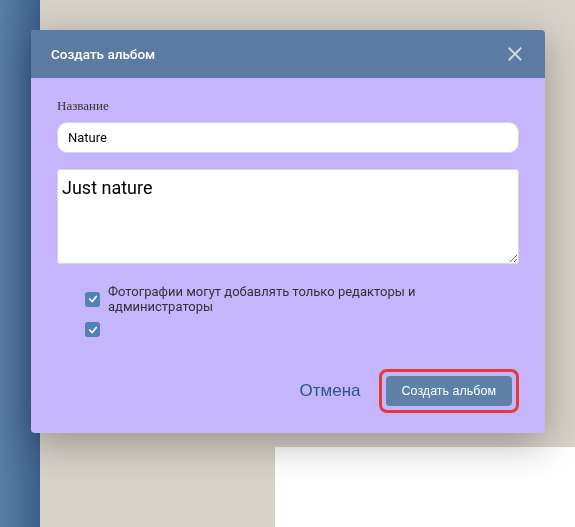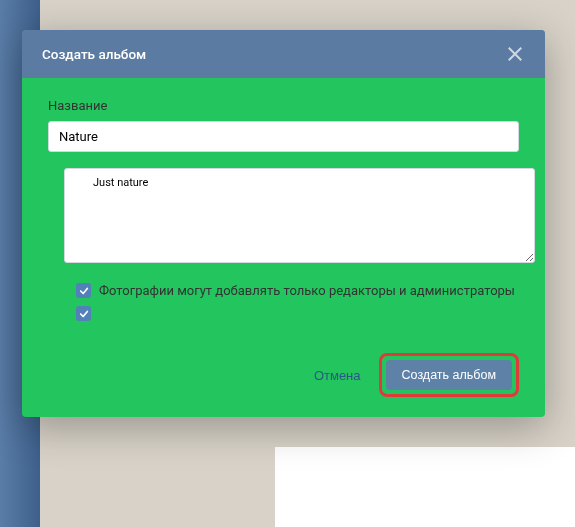--- a/index.html
+++ b/index.html
@@ -34,23 +34,23 @@
       position: absolute;
       right: 0;
       bottom: 0;
       width: 300px;
       height: 80px;
       background: #fff;
     }
     .modal {
       position: absolute;
       top: 30px;
-      left: 22px;
+      left: 31px;
       right: 30px;
-      background: #22c55e;
+      background: #c4b5fd;
       border-radius: 4px;
       box-shadow: 0 10px 40px rgba(0,0,0,0.3);
       overflow: hidden;
     }
     .modal-header {
       background: #5b7ba3;
       color: #fff;
       padding: 14px 20px;
       display: flex;
       justify-content: space-between;
@@ -77,41 +77,41 @@
       padding: 20px 26px 10px 26px;
     }
     .field-group {
       margin-bottom: 16px;
     }
     .field-label {
       display: block;
       font-size: 13px;
       color: #333;
       margin-bottom: 8px;
+      font-family: Liberation Serif, serif;
     }
     .text-input {
       width: 100%;
       padding: 7px 10px;
       border: 1px solid #d3d9de;
-      border-radius: 3px;
+      border-radius: 10px;
       font-size: 13px;
       color: #000;
       font-family: inherit;
     }
     .textarea-input {
       width: 100%;
-      padding: 7px 28px;
+      padding: 7px 4px;
       border: 1px solid #d3d9de;
       border-radius: 3px;
-      font-size: 11px;
+      font-size: 18px;
       color: #000;
       font-family: inherit;
       height: 95px;
       resize: vertical;
-      margin-left: 16px;
     }
     .checkbox-row {
       display: flex;
       align-items: center;
       margin-bottom: 8px;
       cursor: pointer;
       margin-left: 28px;
     }
     .checkbox {
       width: 15px;
@@ -136,21 +136,21 @@
       padding: 14px 26px 20px 26px;
       display: flex;
       justify-content: flex-end;
       align-items: center;
       gap: 14px;
     }
     .cancel-btn {
       background: none;
       border: none;
       color: #2a5885;
-      font-size: 13px;
+      font-size: 17px;
       cursor: pointer;
       padding: 8px 4px;
     }
     .submit-wrap {
       border: 3px solid #e23a3a;
       border-radius: 8px;
       padding: 4px;
     }
     .submit-btn {
       background: #5e81a8;

